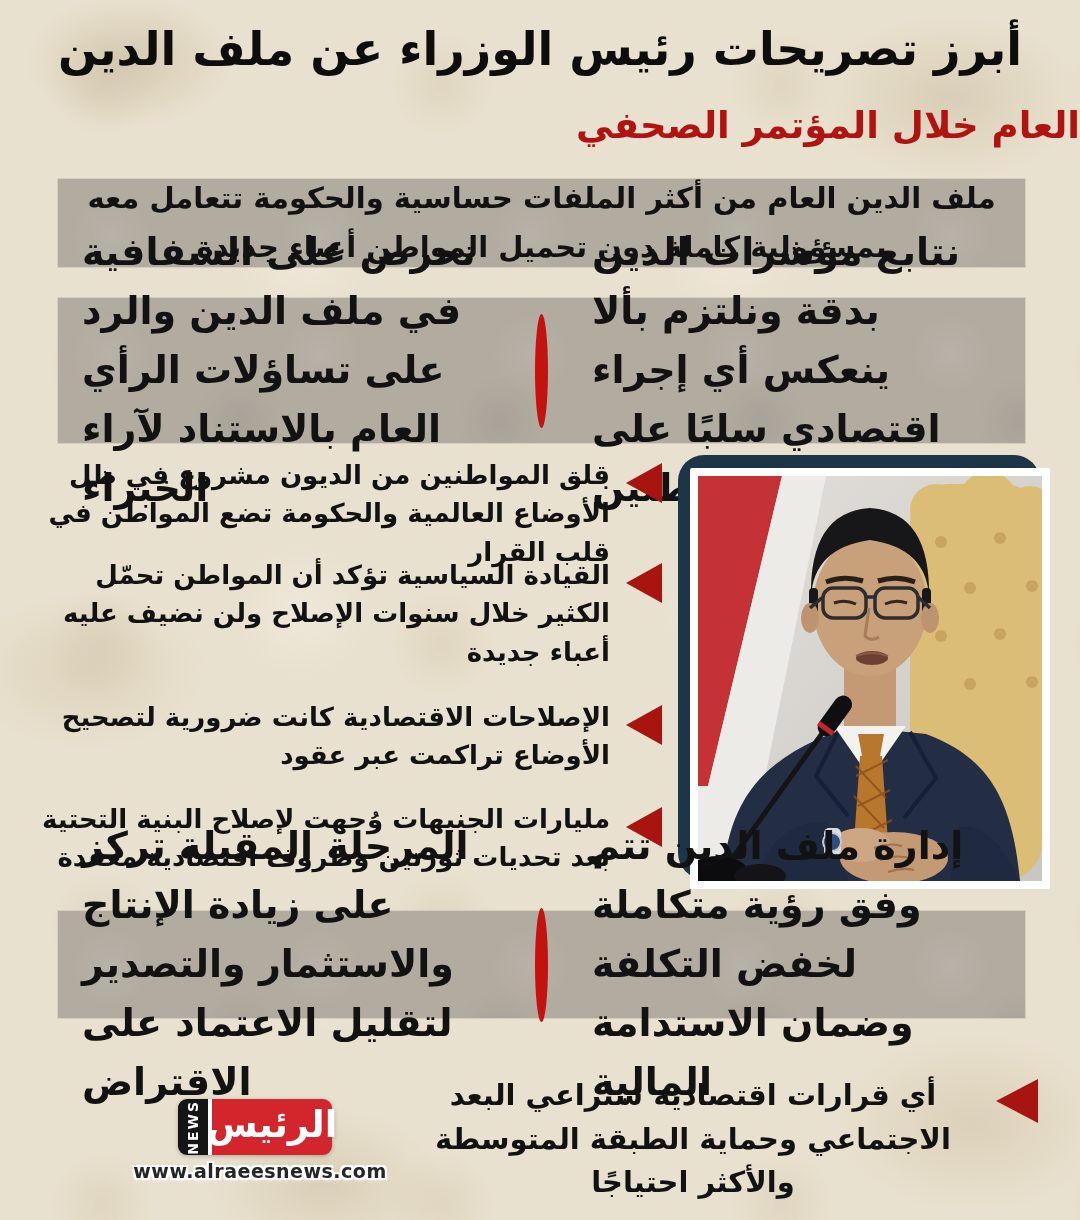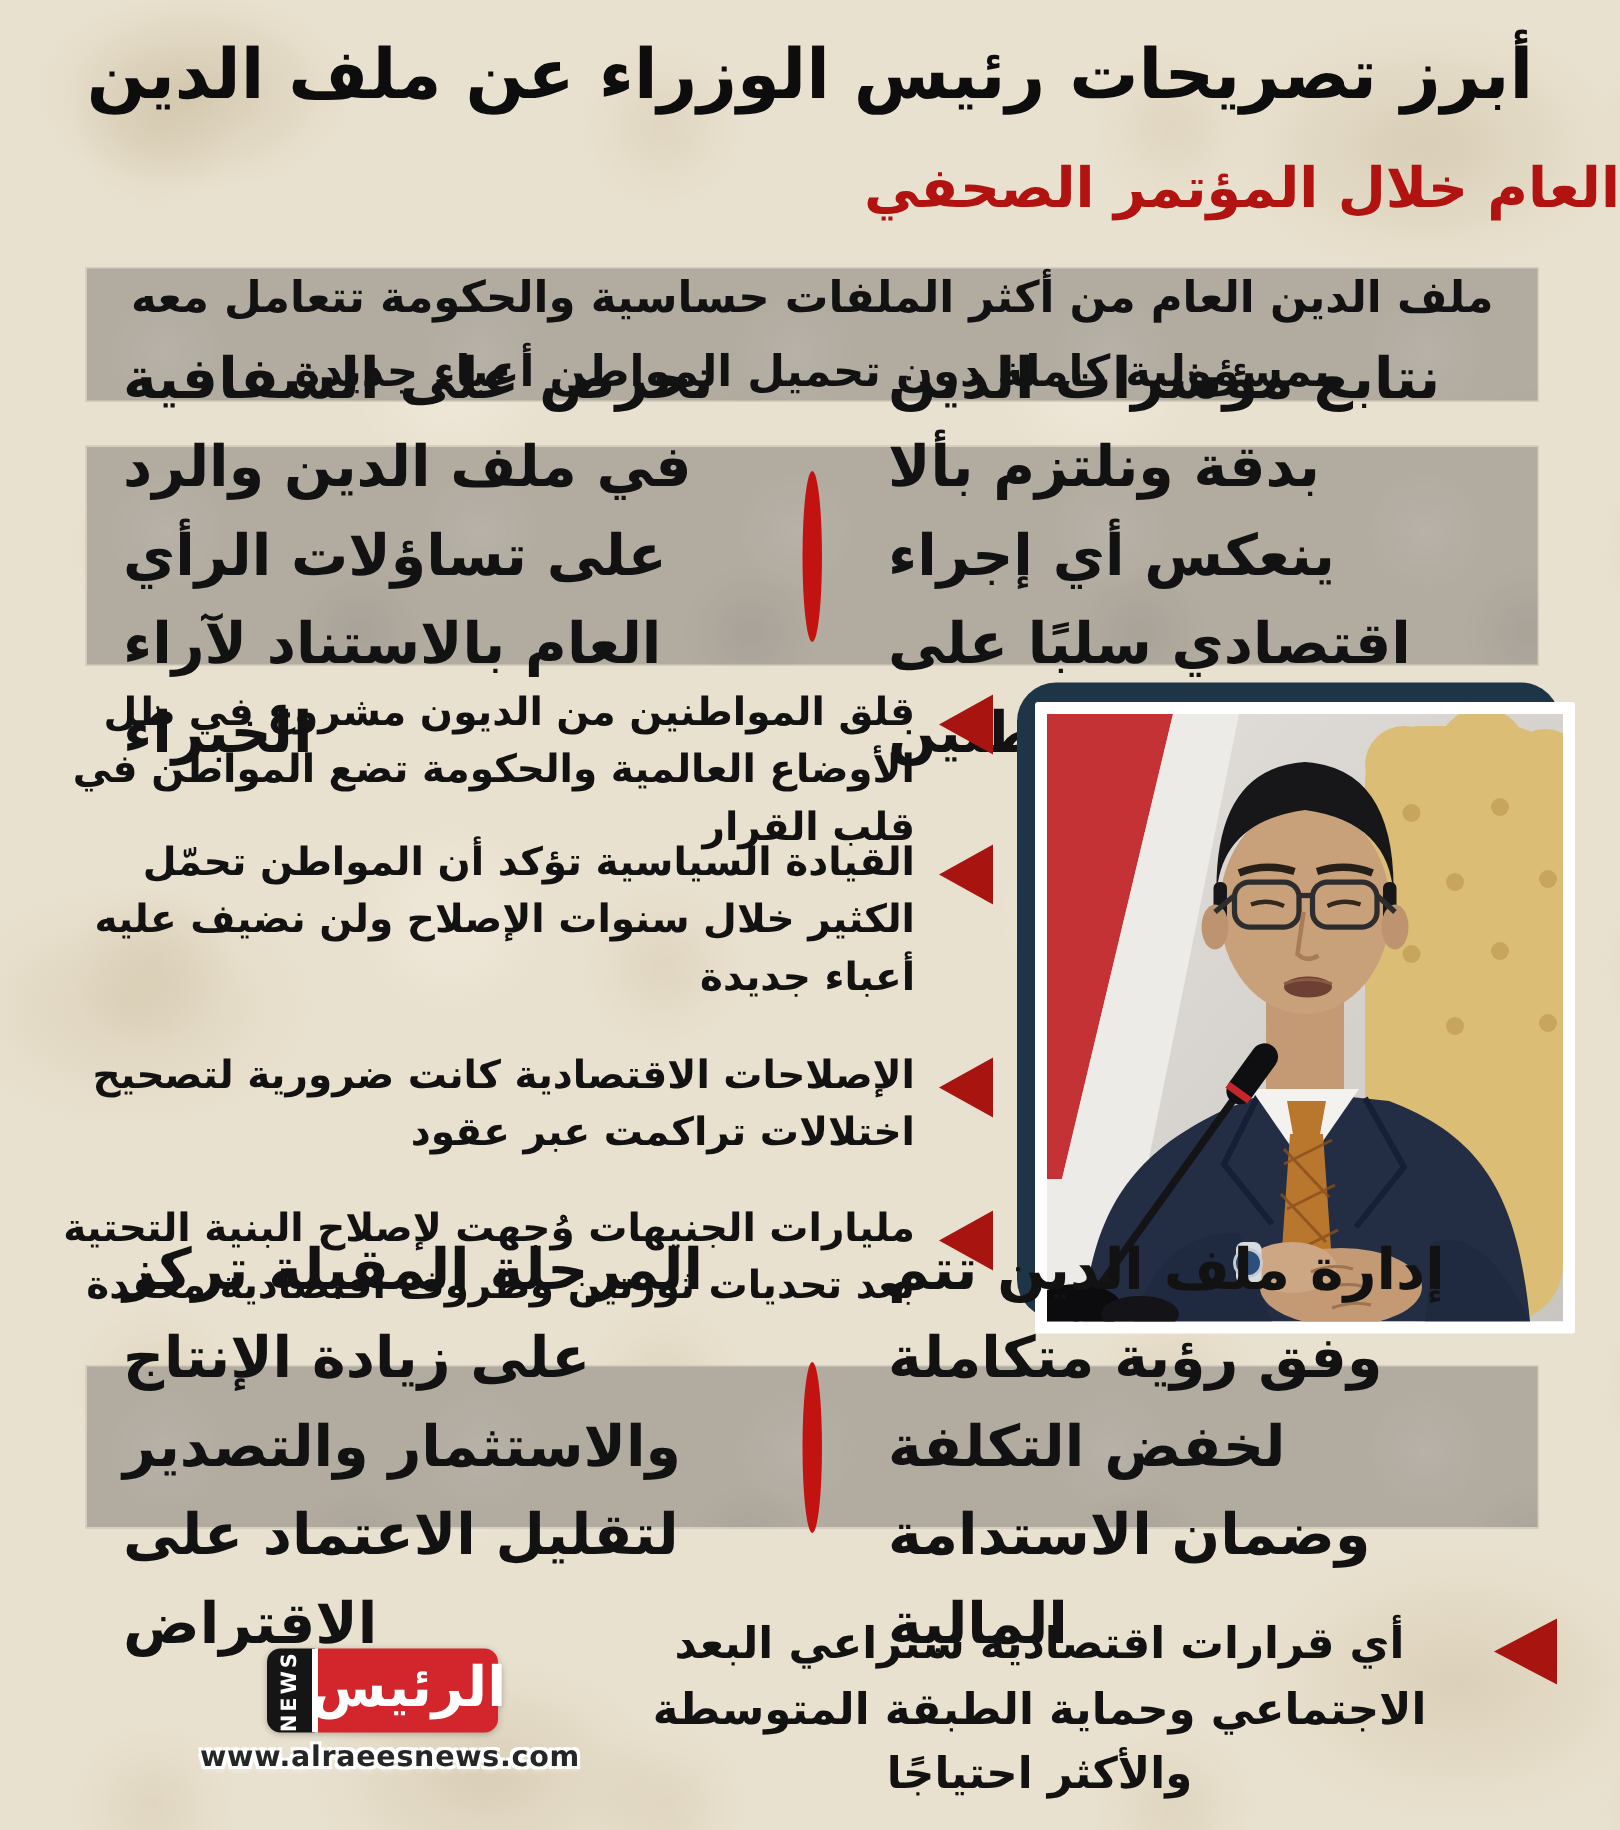--- a/index.html
+++ b/index.html
@@ -101,21 +101,21 @@
   <div class="bullet b1">
     <span class="tri"></span>
     <p class="btxt">قلق المواطنين من الديون مشروع في ظل الأوضاع العالمية والحكومة تضع المواطن في قلب القرار</p>
   </div>
   <div class="bullet b2">
     <span class="tri"></span>
     <p class="btxt">القيادة السياسية تؤكد أن المواطن تحمّل الكثير خلال سنوات الإصلاح ولن نضيف عليه أعباء جديدة</p>
   </div>
   <div class="bullet b3">
     <span class="tri"></span>
-    <p class="btxt">الإصلاحات الاقتصادية كانت ضرورية لتصحيح اختلالات تراكمت عبر عقود</p>
+    <p class="btxt">الإصلاحات الاقتصادية كانت ضرورية لتصحيح الأوضاع تراكمت عبر عقود</p>
   </div>
   <div class="bullet b4">
     <span class="tri"></span>
     <p class="btxt">مليارات الجنيهات وُجهت لإصلاح البنية التحتية بعد تحديات ثورتين وظروف اقتصادية معقدة</p>
   </div>
 
   <div class="photo-wrap">
     <div class="navy"></div>
     <div class="photo">
       <svg viewBox="0 0 344 405">

